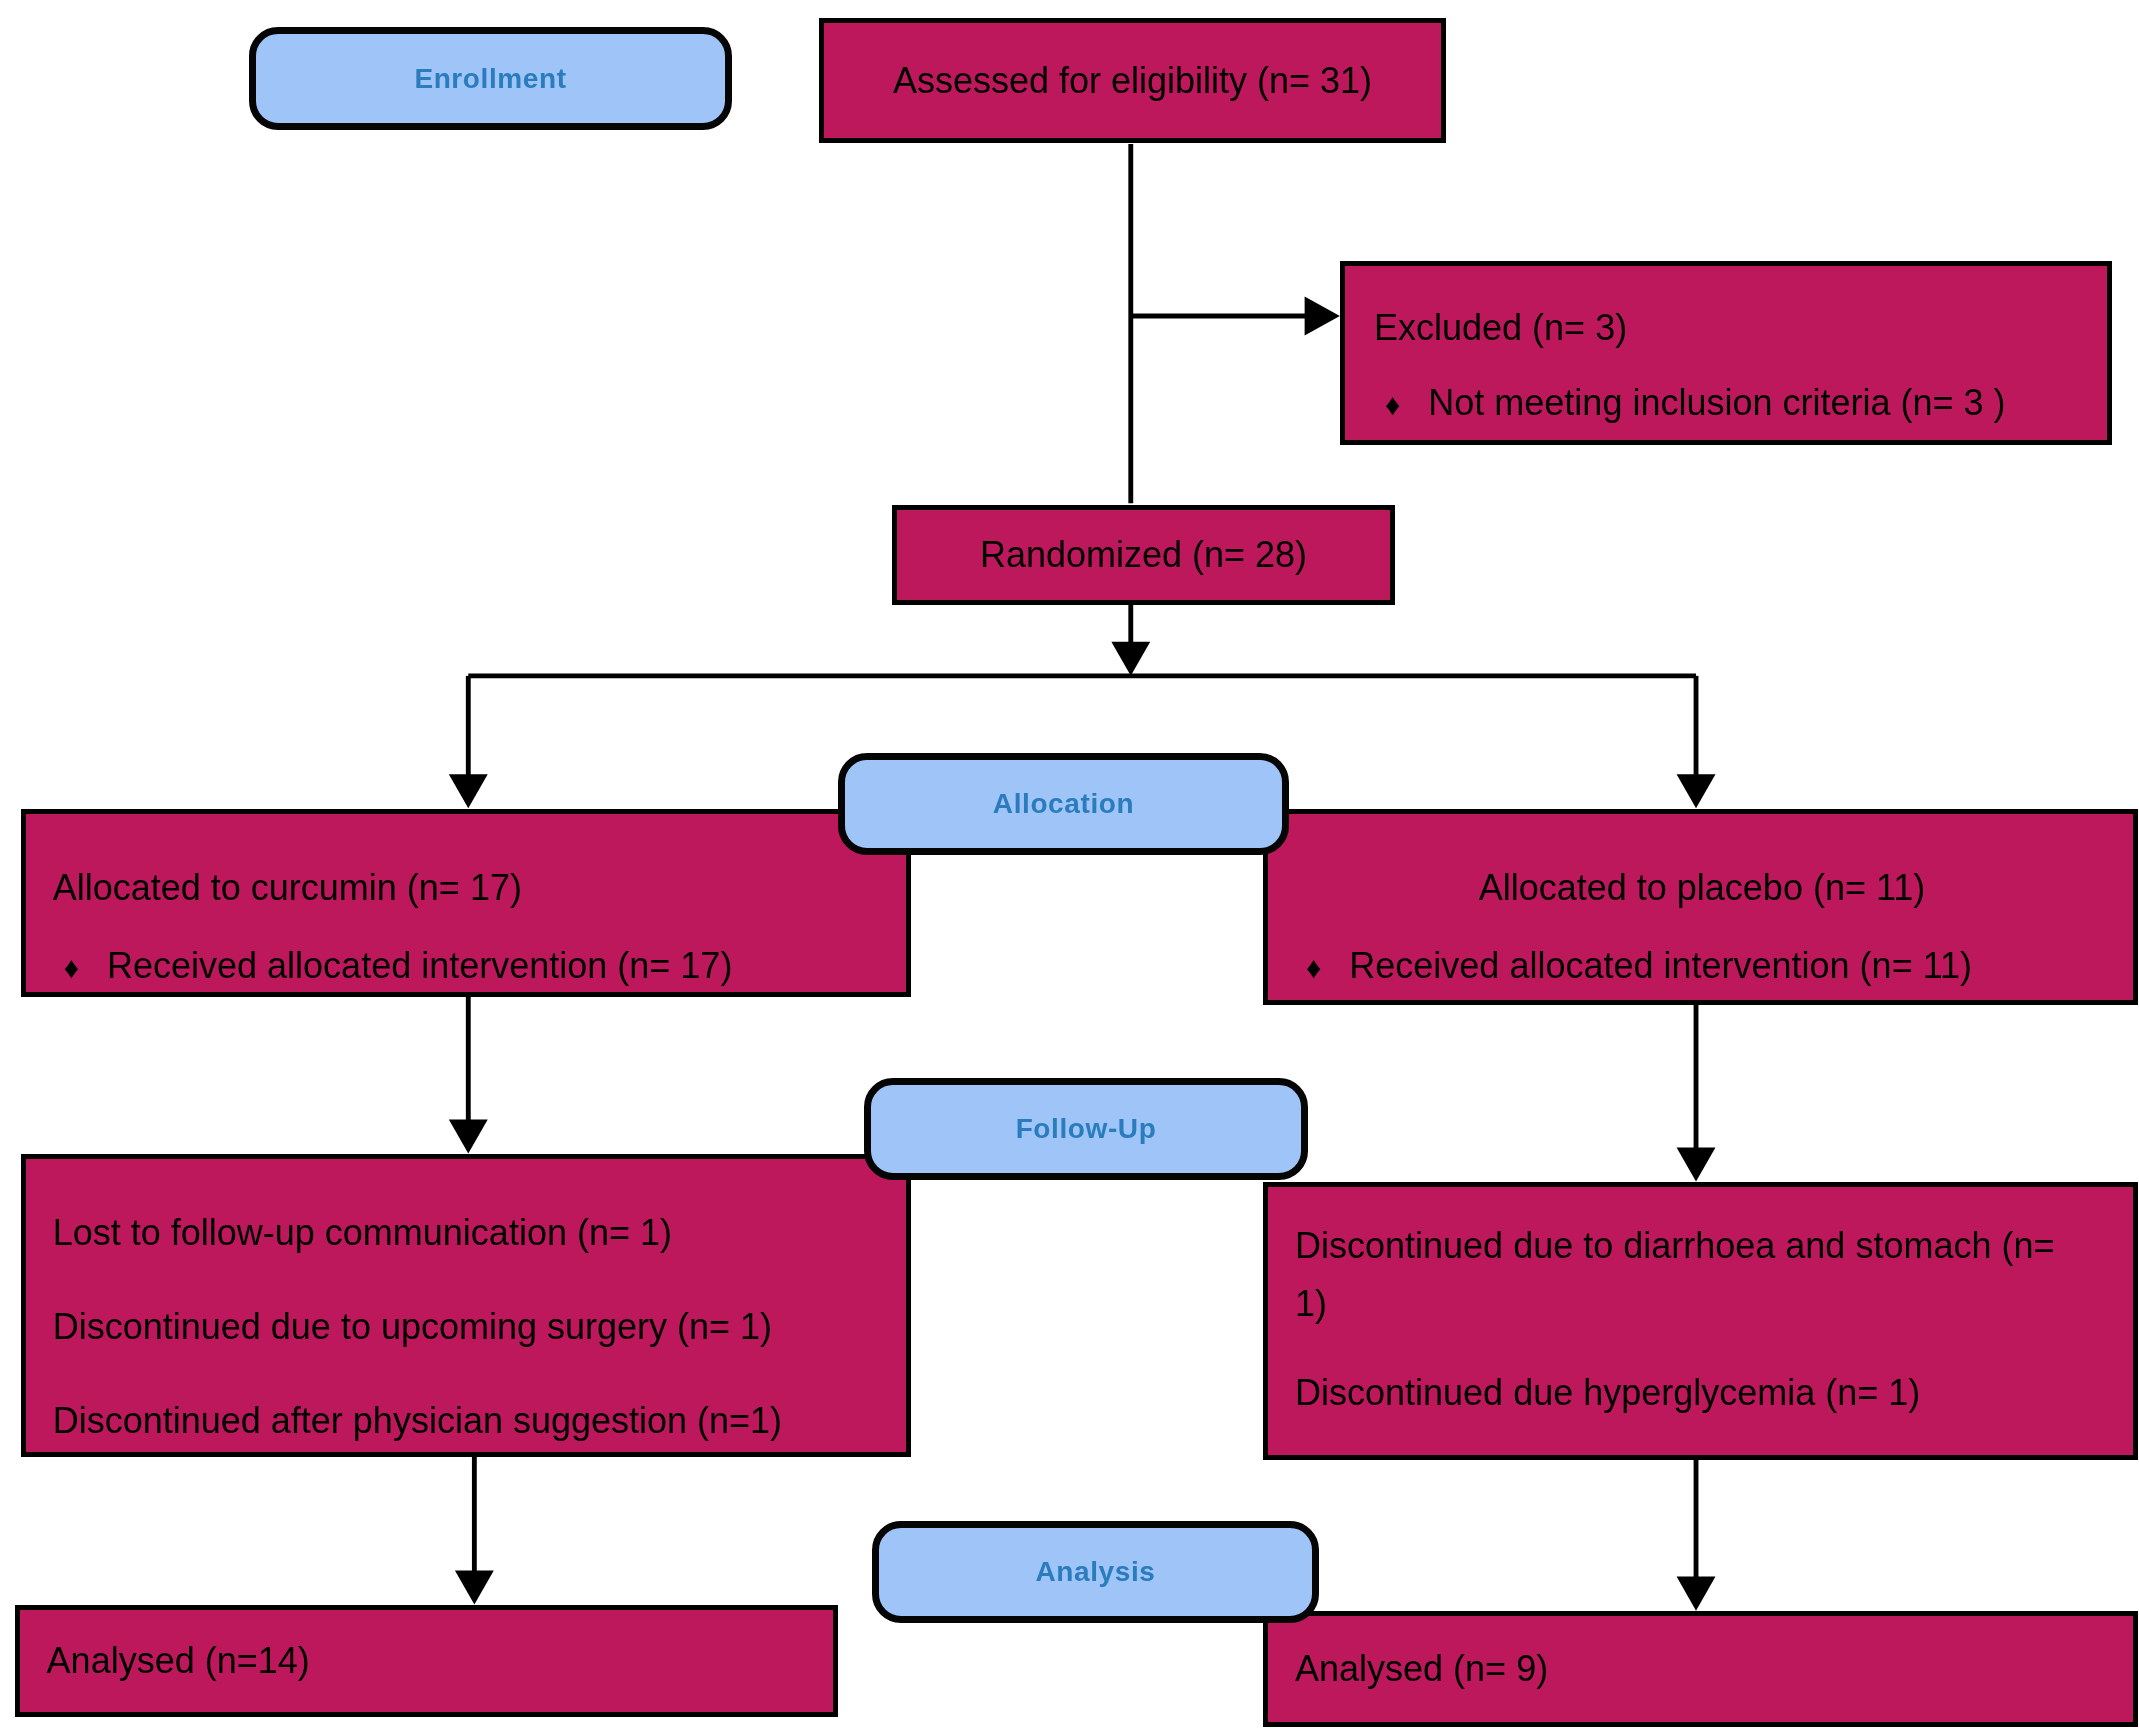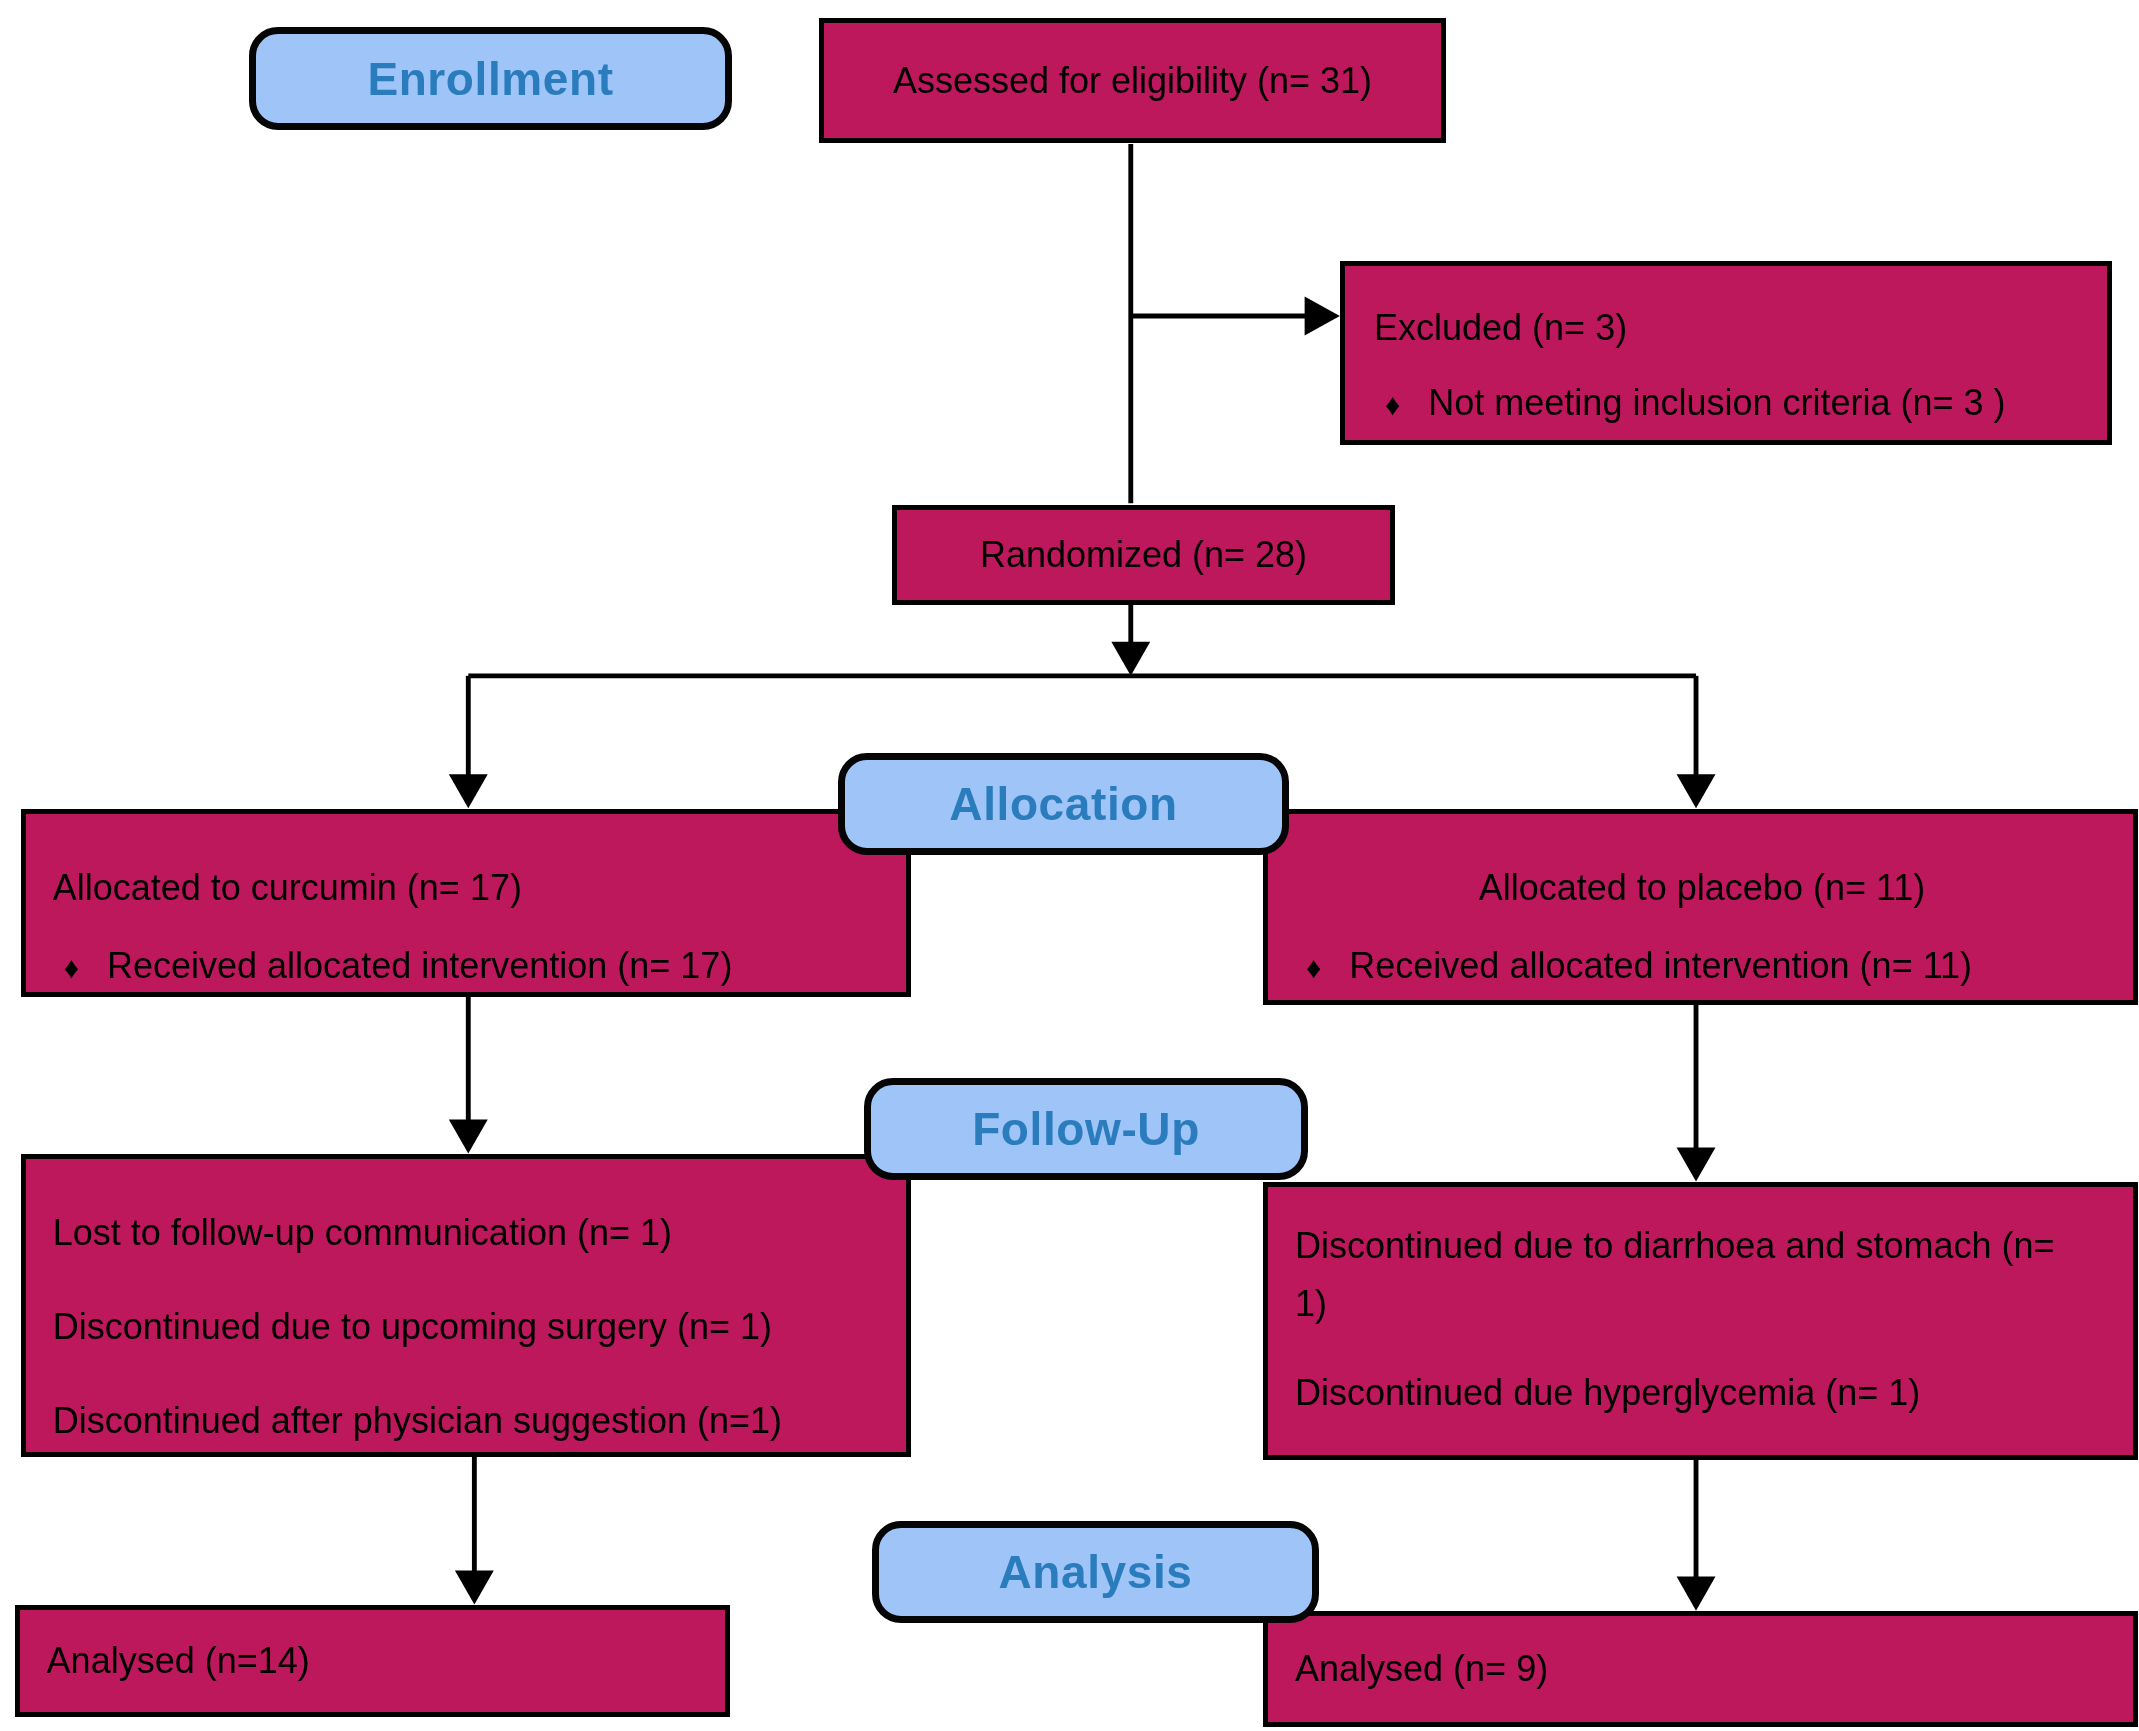--- a/index.html
+++ b/index.html
@@ -11,21 +11,21 @@
   .box{
     position:absolute;background:#be185d;border:5.5px solid #000;box-sizing:border-box;
     font-size:36px;line-height:1.2;z-index:2;
   }
   .center{display:flex;align-items:center;justify-content:center;text-align:center;}
   .vcenter{display:flex;align-items:center;}
   .stage{
     position:absolute;box-sizing:border-box;z-index:3;
     border:7.3px solid #050505;border-radius:29px;
     display:flex;align-items:center;justify-content:center;
-    font-weight:bold;font-size:46px;letter-spacing:0.6px;
+    font-weight:bold;font-size:28px;letter-spacing:0.6px;
   }
   .pad{padding:52px 24px 0 27px;}
   .excl-pad{padding:40px 30px 0 29px;margin-top:36px;}
   .fu-right-pad{padding:30px 43px 0 27px;line-height:1.6;}
   .left-pad{padding-left:27px;}
   p{margin:0;}
   .bullet-row{display:flex;align-items:baseline;margin-left:11px;margin-top:35px;}
   .excl-bullet-row{margin-top:32px;}
   .fu-gap{margin-top:51px;}
   .fu-right-gap{margin-top:32px;}
@@ -108,21 +108,21 @@
     <p>Lost to follow-up communication (n= 1)</p>
     <p class="fu-gap">Discontinued due to upcoming surgery (n= 1)</p>
     <p class="fu-gap">Discontinued after physician suggestion (n=1)</p>
   </div>
 
   <div class="box fu-right-pad" style="left:1263px;top:1182px;width:875px;height:278px;">
     <p>Discontinued due to diarrhoea and stomach (n= 1)</p>
     <p class="fu-right-gap">Discontinued due hyperglycemia (n= 1)</p>
   </div>
 
-  <div class="box vcenter left-pad" style="left:14.6px;top:1605px;width:715px;height:112px;">
+  <div class="box vcenter left-pad" style="left:14.6px;top:1605px;width:823px;height:112px;">
     <span>Analysed (n=14)</span>
   </div>
 
   <div class="box vcenter left-pad" style="left:1263px;top:1611px;width:875px;height:116px;">
     <span>Analysed (n= 9)</span>
   </div>
 
 </div>
 
 

